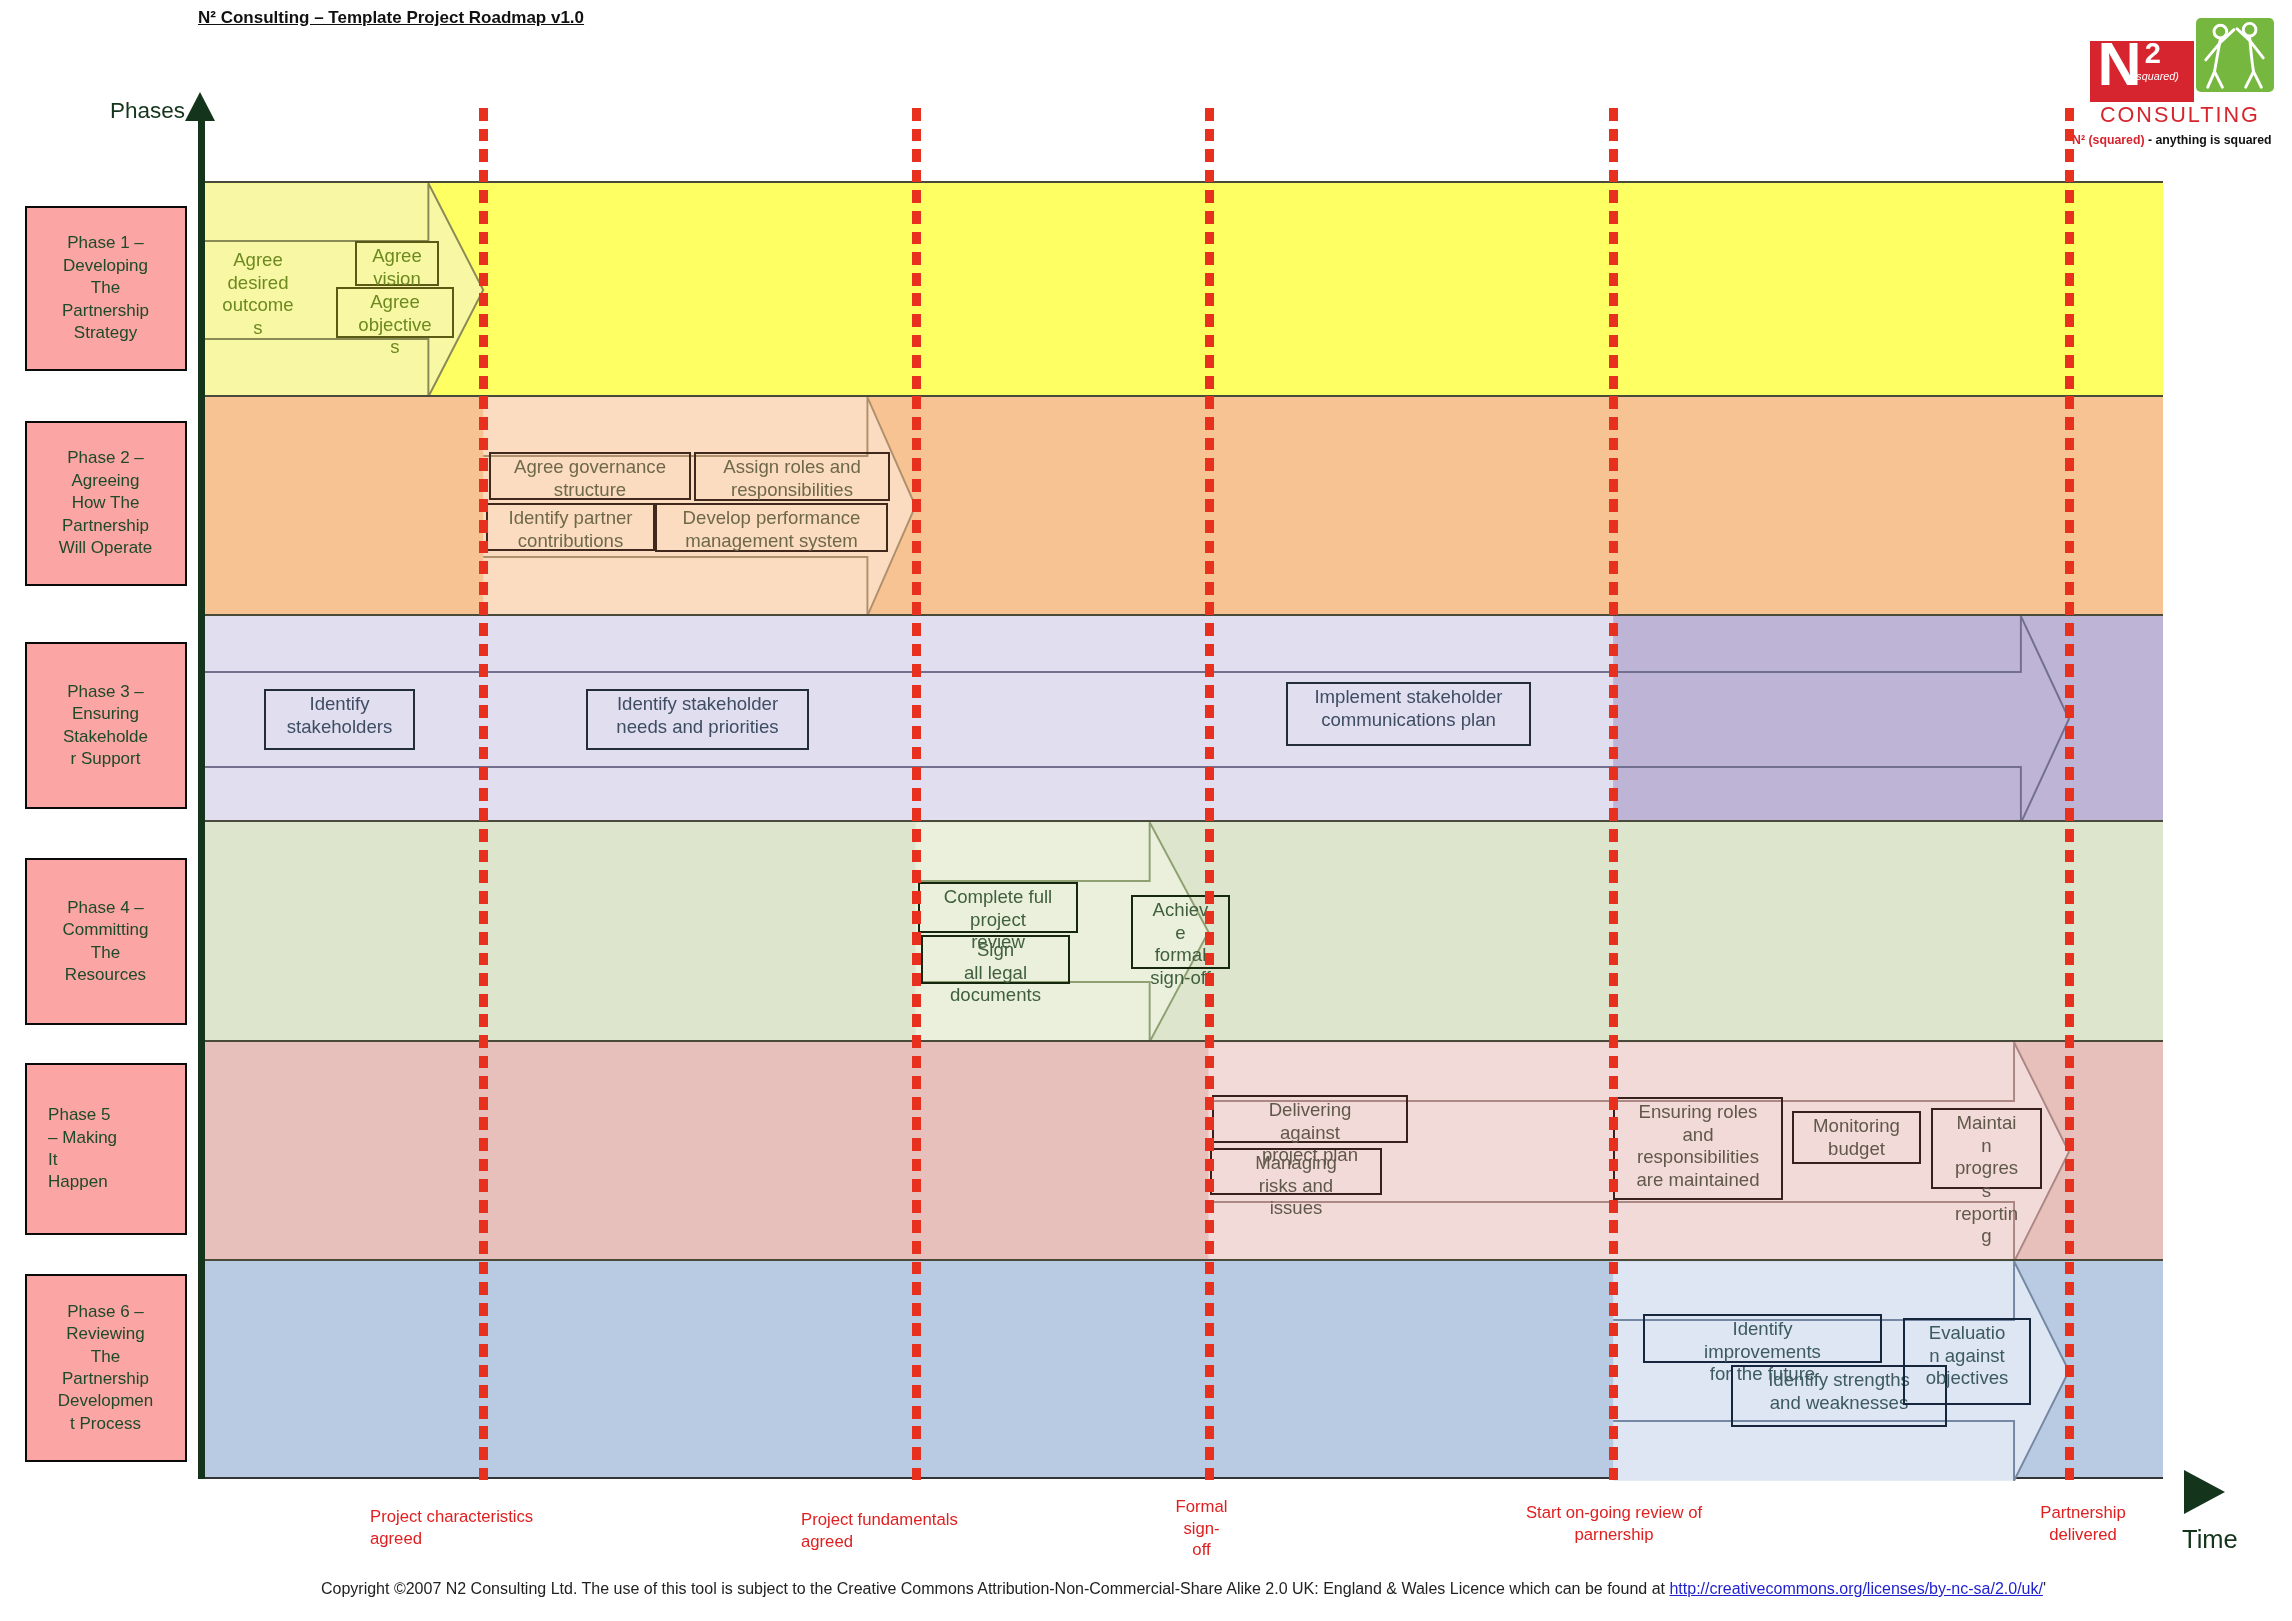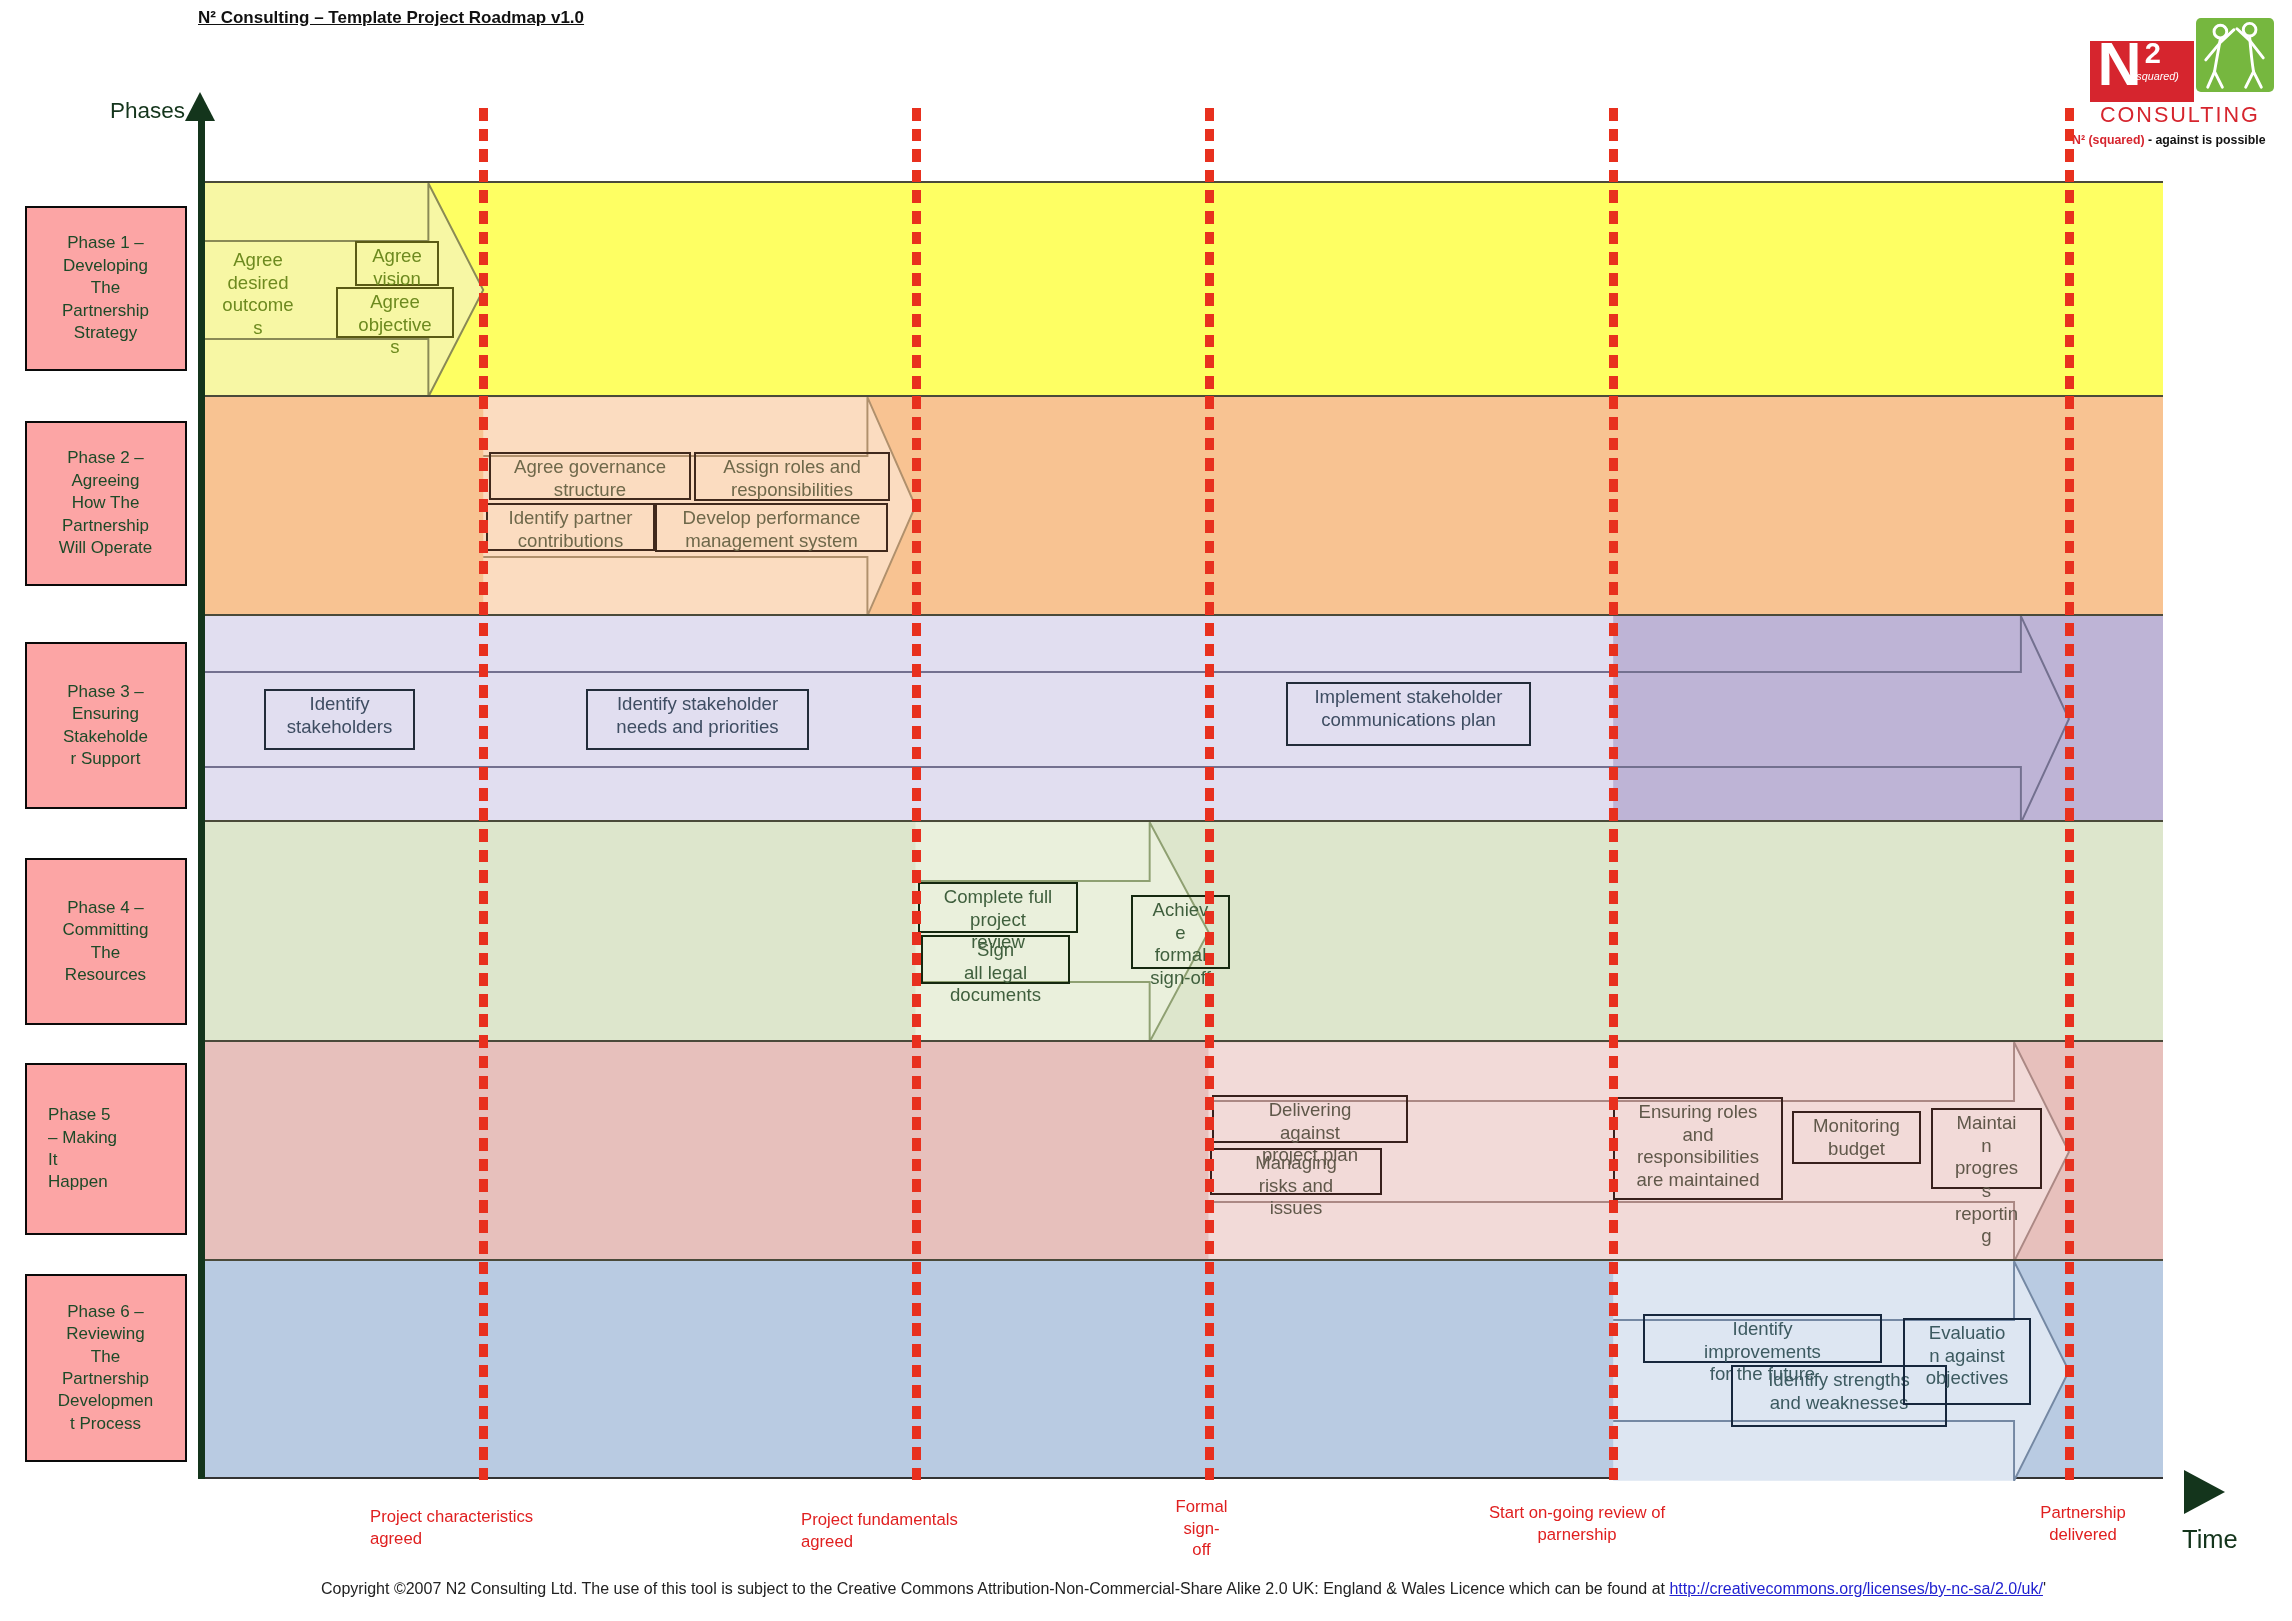--- a/index.html
+++ b/index.html
@@ -86,21 +86,21 @@
           <path d="M19 55 L12 71 M19 55 L27 71"></path>
           <path d="M25 25 L10 43 M25 25 L39 12"></path>
           <circle cx="55" cy="12" r="6.5"></circle>
           <path d="M55 19 C56 31 57 43 59 55"></path>
           <path d="M59 55 L51 71 M59 55 L67 71"></path>
           <path d="M55 23 L42 11 M55 23 L69 41"></path>
         </g>
       </svg>
     </div>
     <div class="logo-consulting">CONSULTING</div>
-    <div class="logo-tag"><span class="red">N² (squared)</span><span> - against is possible</span></div>
+    <div class="logo-tag"><span class="red">N² (squared)</span><span> - anything is squared</span></div>
   </div>
 
   <div class="phases-label">Phases</div>
   <div class="yaxis-head"></div>
   <div class="yaxis"></div>
   <div class="time-arrow"></div>
   <div class="time-label">Time</div>
 
   <div class="band band1">
     <svg width="1962" height="214" viewBox="0 0 2002 218">
@@ -239,21 +239,21 @@
   <div class="redline" style="left:1609px;"></div>
   <div class="redline" style="left:2065px;"></div>
 
   <div class="mstone" style="left:370px;top:1506px;">Project characteristics
 agreed</div>
   <div class="mstone" style="left:801px;top:1509px;">Project fundamentals
 agreed</div>
   <div class="mstone mcenter" style="left:1166px;top:1496px;width:71px;">Formal
 sign-
 off</div>
-  <div class="mstone mcenter" style="left:1484px;top:1502px;width:186px;">Start on-going review of
+  <div class="mstone mcenter" style="left:1521px;top:1502px;width:186px;">Start on-going review of
 parnership</div>
   <div class="mstone mcenter" style="left:2034px;top:1502px;width:98px;">Partnership
 delivered</div>
 
   <div class="copyright"><span>Copyright ©2007 N2 Consulting Ltd. The use of this tool is subject to the Creative Commons Attribution-Non-Commercial-Share Alike 2.0 UK: England &amp; Wales Licence which can be found at </span><a href="#">http://creativecommons.org/licenses/by-nc-sa/2.0/uk/</a><span>'</span></div>
 
 </div>
 
 
 </body></html>

